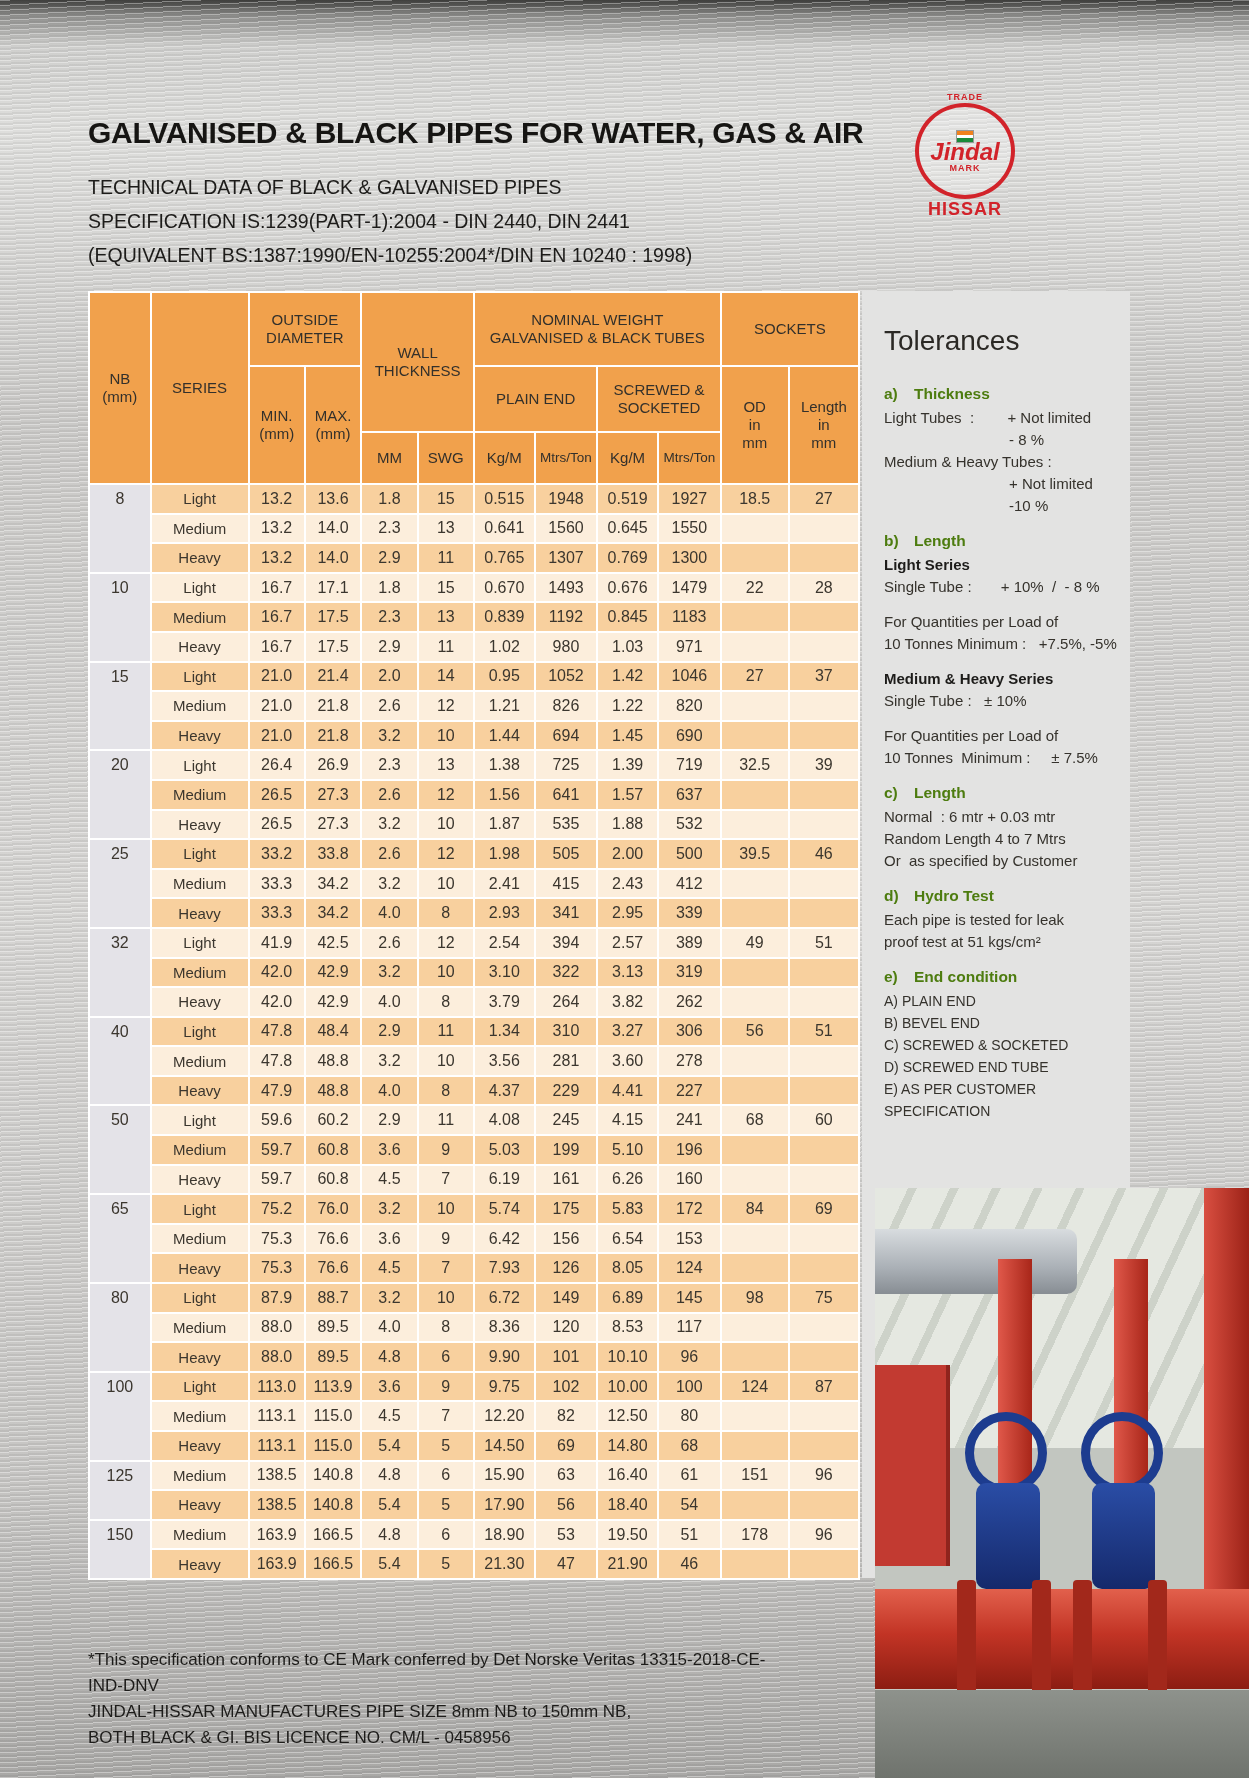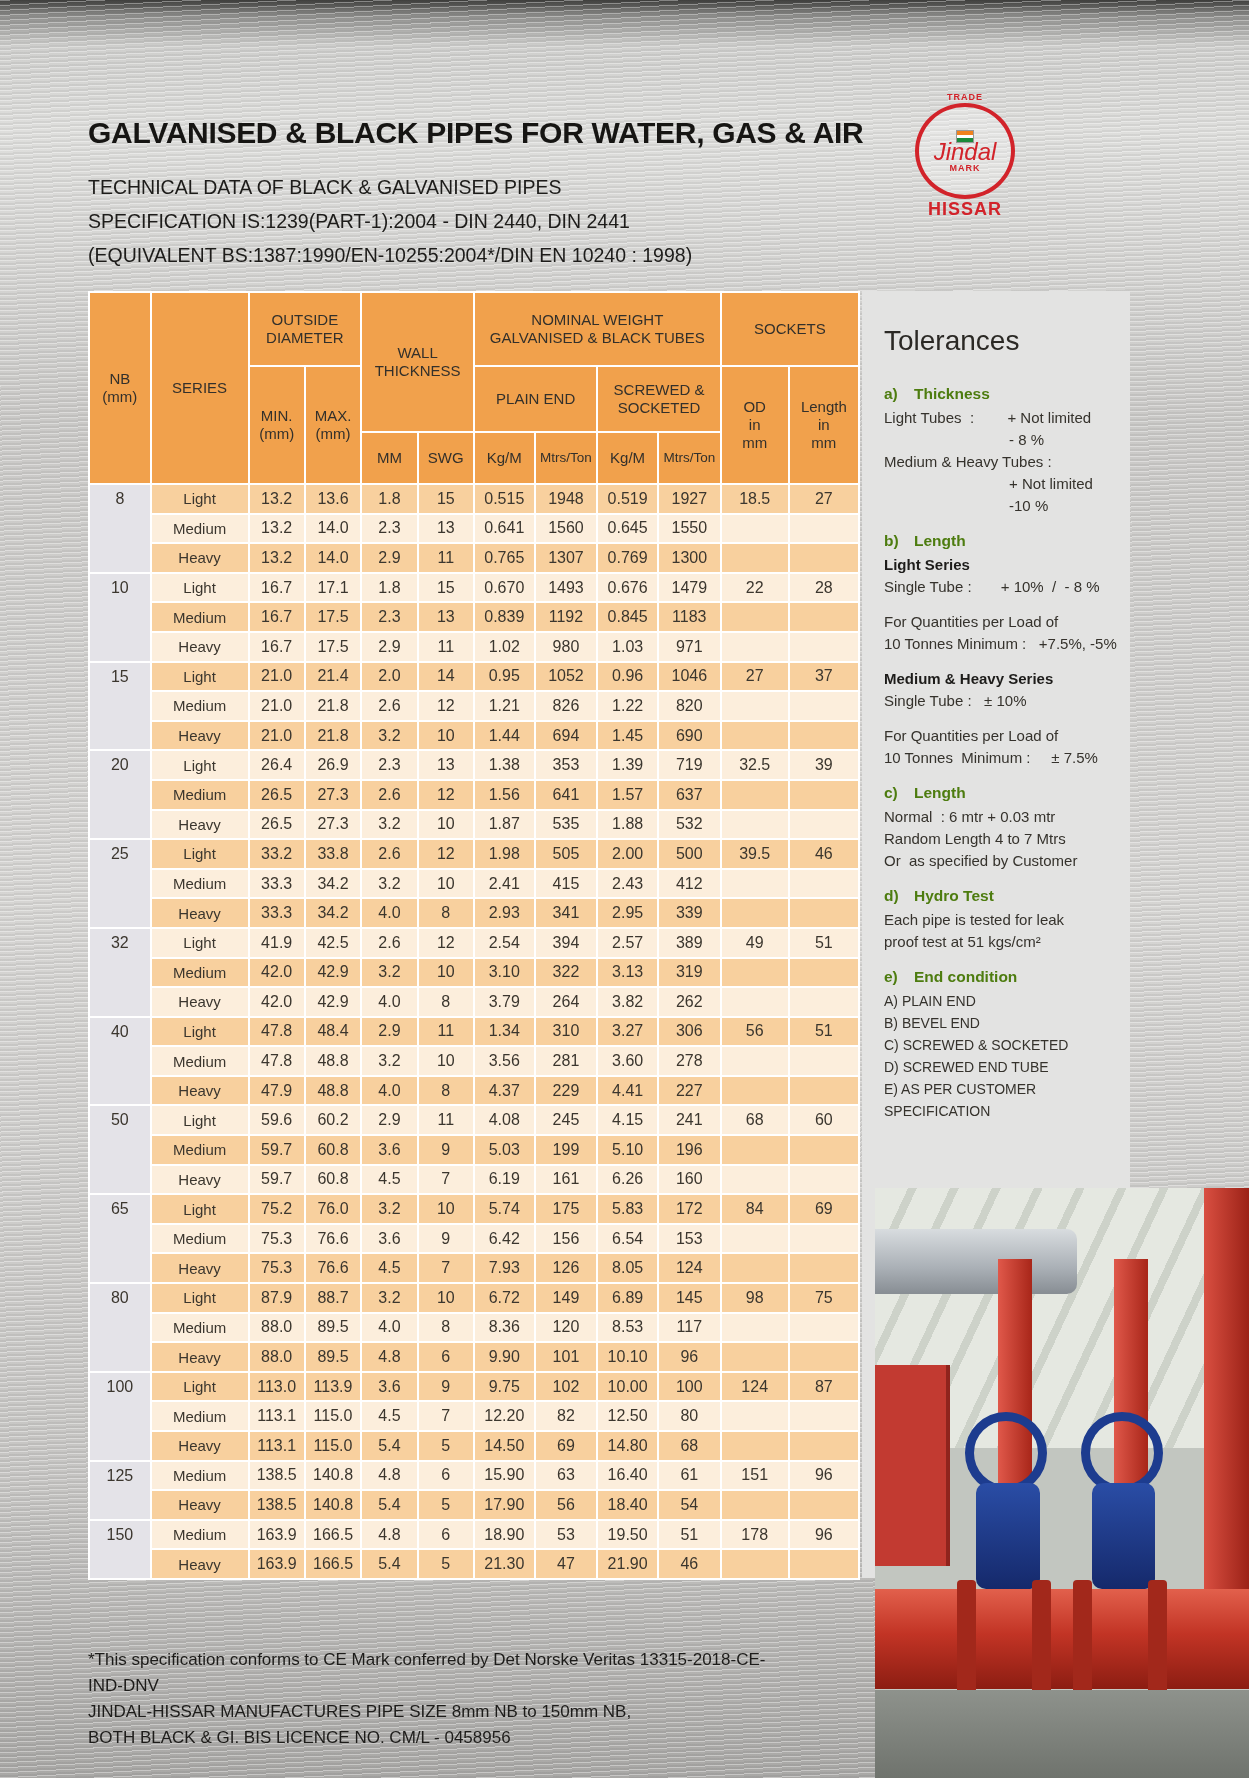--- a/index.html
+++ b/index.html
@@ -12,21 +12,21 @@
   
   .title{position:absolute;left:88px;top:116px;font-size:30px;font-weight:bold;color:#161513;letter-spacing:-0.3px;text-align:right;}
   .subtitles{position:absolute;left:88px;top:170px;font-size:19.5px;line-height:34px;color:#1d1c1a;}
   
   .logo{position:absolute;left:910px;top:92px;width:110px;text-align:center;color:#d2232a;}
   .logo .trade{font-size:9px;font-weight:bold;letter-spacing:1px;}
   .logo .ring{width:92px;height:88px;margin:1px auto 0;border:4px solid #d2232a;border-radius:50%;
     display:flex;flex-direction:column;align-items:center;justify-content:center;background:rgba(255,255,255,.25);}
   .logo .flag{width:16px;height:11px;margin-bottom:-2px;
     background:linear-gradient(180deg,#f0821e 0 33%,#ffffff 33% 66%,#1a8a3a 66% 100%);border:0.5px solid #999;}
-  .logo .name{font-size:24px;font-weight:normal;font-style:italic;line-height:22px;}
+  .logo .name{font-size:24px;font-weight:bold;font-style:italic;line-height:22px;}
   .logo .mark{font-size:9px;font-weight:bold;letter-spacing:1px;}
   .logo .city{font-size:18px;font-weight:bold;letter-spacing:1px;margin-top:0;}
   
   .pipe-table{position:absolute;left:88px;top:291px;width:772px;border-collapse:collapse;table-layout:fixed;}
   .pipe-table th,.pipe-table td{border:2px solid #ffffff;text-align:center;vertical-align:middle;
     white-space:pre-line;padding:0 1px;}
   .pipe-table th{background:#f1a14c;color:#33302b;font-weight:normal;font-size:15px;line-height:18px;}
   .pipe-table th.small{font-size:13.5px;}
   .pipe-table tr.hr1{height:74px;} .pipe-table tr.hr2{height:66px;} .pipe-table tr.hr3{height:52px;}
   .pipe-table tbody tr{height:29.6px;}
@@ -227,21 +227,21 @@
         </tr>
         <tr>
           <td class="nb" rowspan="3">15</td>
           <td class="rd series">Light</td>
           <td class="rd">21.0</td>
           <td class="rd">21.4</td>
           <td class="rd">2.0</td>
           <td class="rd">14</td>
           <td class="rd">0.95</td>
           <td class="rd">1052</td>
-          <td class="rd">0.96</td>
+          <td class="rd">1.42</td>
           <td class="rd">1046</td>
           <td class="rd">27</td>
           <td class="rd">37</td>
         </tr>
         <tr>
           <td class="rl series">Medium</td>
           <td class="rl">21.0</td>
           <td class="rl">21.8</td>
           <td class="rl">2.6</td>
           <td class="rl">12</td>
@@ -266,21 +266,21 @@
           <td class="rd"></td>
         </tr>
         <tr>
           <td class="nb" rowspan="3">20</td>
           <td class="rl series">Light</td>
           <td class="rl">26.4</td>
           <td class="rl">26.9</td>
           <td class="rl">2.3</td>
           <td class="rl">13</td>
           <td class="rl">1.38</td>
-          <td class="rl">353</td>
+          <td class="rl">725</td>
           <td class="rl">1.39</td>
           <td class="rl">719</td>
           <td class="rl">32.5</td>
           <td class="rl">39</td>
         </tr>
         <tr>
           <td class="rd series">Medium</td>
           <td class="rd">26.5</td>
           <td class="rd">27.3</td>
           <td class="rd">2.6</td>

